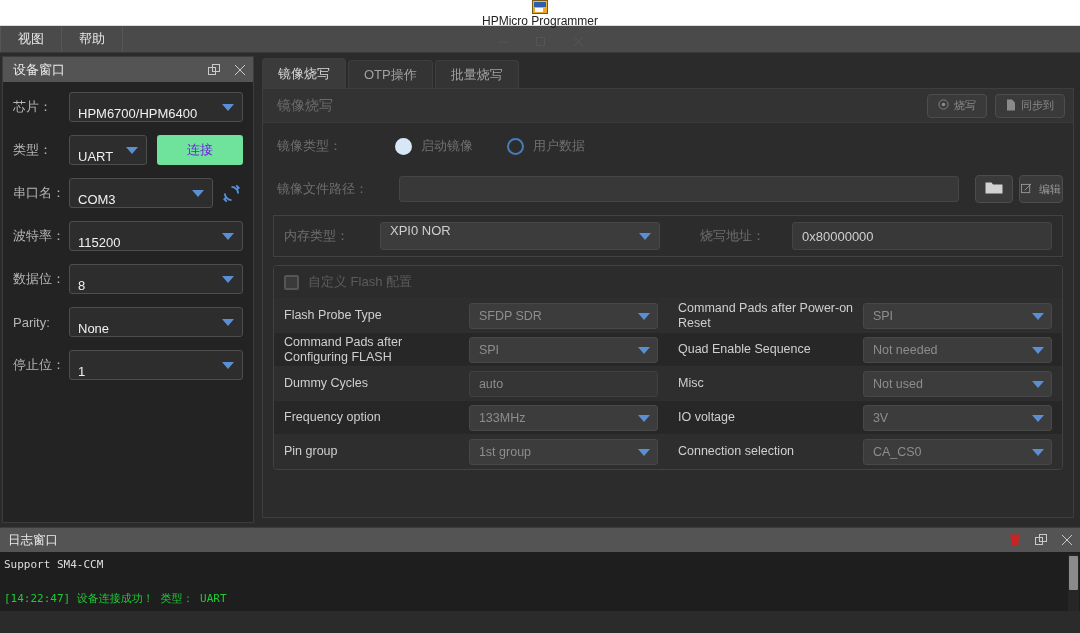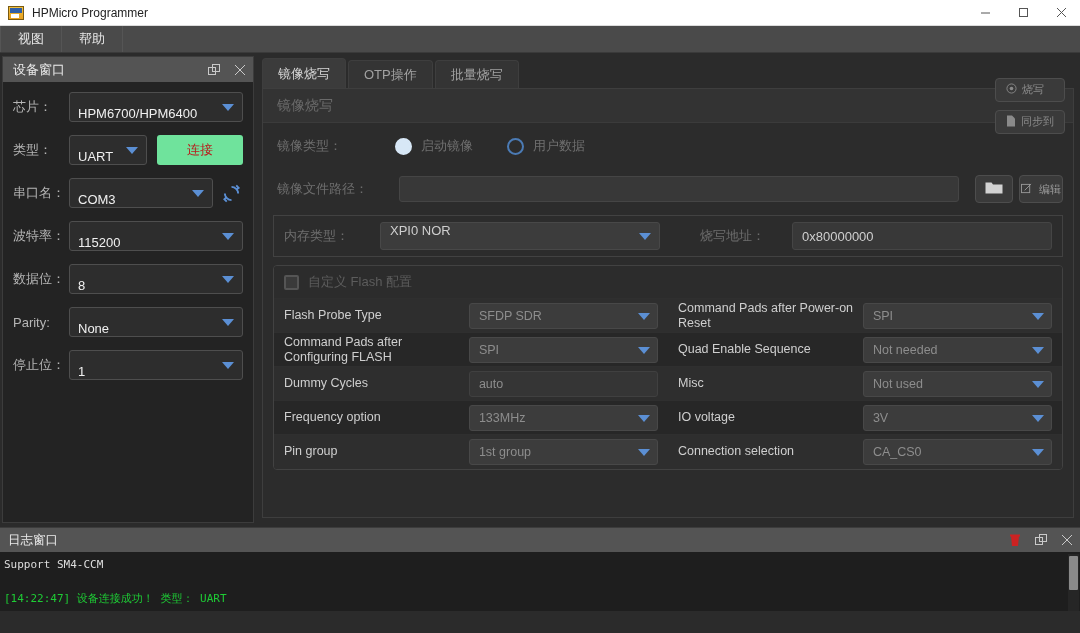--- a/index.html
+++ b/index.html
@@ -9,20 +9,21 @@
     font-family: "Liberation Sans", sans-serif;
     overflow: hidden;
   }
   body { position: relative; }
 
   
   .titlebar {
     height: 26px; background: #ffffff;
     display: flex; align-items: center;
     border-bottom: 1px solid #dcdcdc;
+    flex-direction: column;
   }
   .app-icon {
     width: 16px; height: 14px; margin: 0 8px 0 8px;
     background: linear-gradient(#f0c040 0%, #e8a020 100%);
     border: 1px solid #7a5a10; position: relative; flex: none;
   }
   .app-icon::before {
     content: ""; position: absolute; left: 1px; top: 1px; right: 1px; height: 5px;
     background: #2f5fa8;
   }
@@ -81,21 +82,21 @@
     display: flex; align-items: flex-end; padding: 0 26px 0 8px;
     font-size: 13px; color: #f0f0f0; flex: 1;
   }
   .sel .caret {
     position: absolute; right: 8px; top: 50%; margin-top: -3px;
     width: 0; height: 0; border-left: 6px solid transparent; border-right: 6px solid transparent;
     border-top: 7px solid #5b8fd4;
   }
   .btn-connect {
     width: 86px; height: 30px; background: #6fe39c; border: none; border-radius: 3px;
-    font-size: 13px; color: #b91c1c; margin-left: 10px; flex: none;
+    font-size: 13px; color: #6d28d9; margin-left: 10px; flex: none;
     display: flex; align-items: center; justify-content: center;
     font-family: Liberation Serif, serif;
   }
   .refresh-ico { width: 24px; flex: none; display: flex; align-items: center; justify-content: center; margin-left: 6px; }
 
   
   .main-area {
     position: absolute; left: 258px; top: 2px; width: 820px; height: 467px;
     background: #2b2b2b;
   }
@@ -110,21 +111,21 @@
 
   .tabpanel {
     position: absolute; left: 4px; top: 32px; width: 812px; height: 430px;
     background: #323232; border: 1px solid #3e3e3e;
   }
   .section-head {
     height: 34px; display: flex; align-items: center; justify-content: space-between;
     padding: 0 8px 0 14px; background: #333333; border-bottom: 1px solid #3b3b3b;
   }
   .section-title { font-size: 14px; color: #6a6a6a; }
-  .head-actions { display: flex; gap: 8px; flex-direction: column; }
+  .head-actions { display: flex; gap: 8px; }
   .gbtn {
     height: 24px; padding: 0 10px; display: flex; align-items: center; gap: 5px;
     border: 1px solid #4d4d4d; border-radius: 4px; background: #3a3a3a;
     font-size: 11px; color: #8a8a8a;
   }
 
   .panel-inner { padding: 0; background: #2c2c2c; height: 394px; }
 
   .row-imgtype { display: flex; align-items: center; height: 46px; padding-left: 14px; }
   .row-label { font-size: 13px; color: #6d6d6d; width: 118px; flex: none; }

